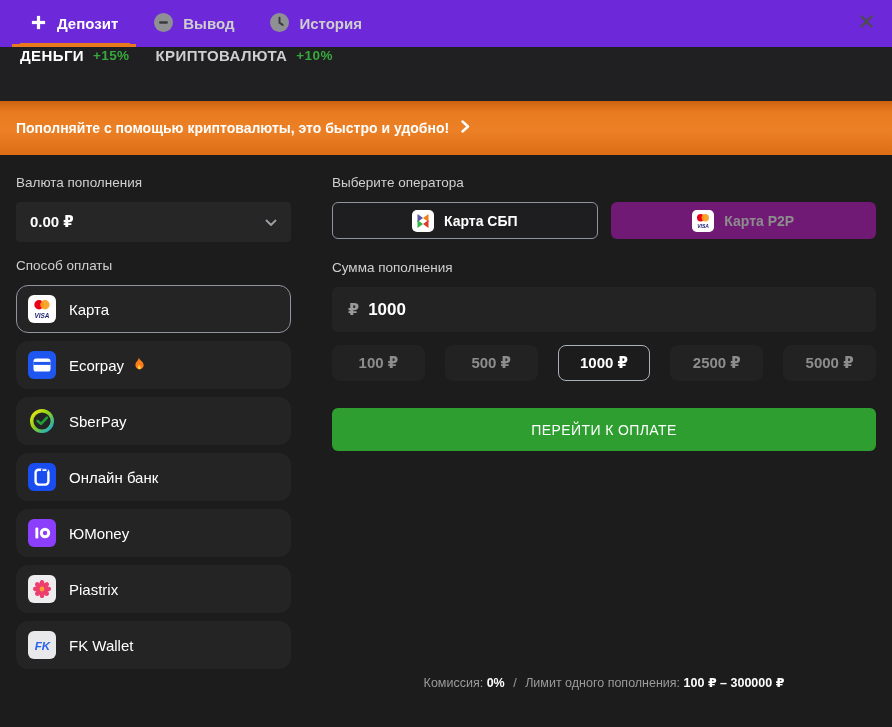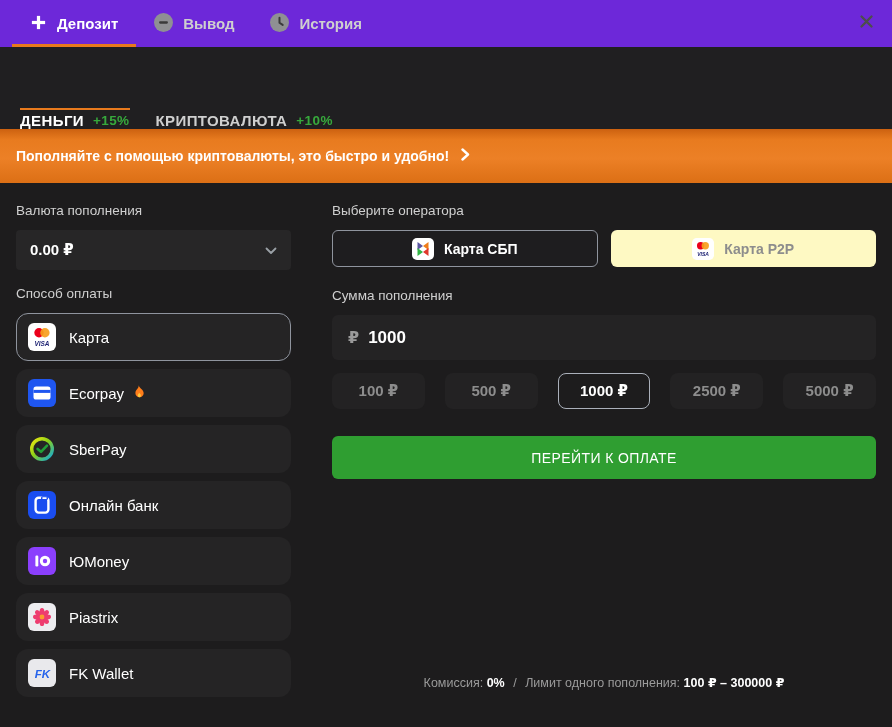--- a/index.html
+++ b/index.html
@@ -16,21 +16,21 @@
             padding-left:12px; position:relative; flex:none; }
   .topbar-item { display:flex; align-items:center; gap:10px; padding:0 18px;
                  color:#cfcfcf; font-size:15px; font-weight:600; position:relative; cursor:pointer; }
   .topbar-item.active { color:#fff; }
   .topbar-item.active::after { content:""; position:absolute; left:0; right:0; bottom:0;
                  height:3px; background:#e87a1d; }
   .close-btn { position:absolute; right:16px; top:13px; width:20px; height:20px;
                display:flex; align-items:center; justify-content:center; cursor:pointer; }
 
   
-  .subnav { height:82px; background:#201f21; display:flex; align-items:flex-end;
+  .subnav { height:54px; background:#201f21; display:flex; align-items:flex-start;
             padding-left:20px; gap:26px; flex:none; }
   .subtab { display:flex; align-items:center; gap:9px; font-size:15px; font-weight:700;
             letter-spacing:.4px; color:#cfcfcf; position:relative; cursor:pointer; }
   .subtab .bonus { color:#37a93c; font-size:13.5px; font-weight:700; }
   .subtab.active { color:#fff; }
   .subtab.active::after { content:""; position:absolute; left:0; right:0; bottom:19px;
             height:2px; background:#e87a1d; }
 
   
   .banner { height:54px; flex:none; display:flex; align-items:center; gap:12px;
@@ -50,21 +50,21 @@
   .method { height:48px; margin-bottom:8px; background:#252425; border-radius:12px;
             display:flex; align-items:center; padding:0 11px; cursor:pointer;
             border:1px solid transparent; }
   .method.selected { border-color:#8f949e; }
   .m-icon { width:28px; height:28px; flex:none; margin-right:13px; }
   .m-icon svg { display:block; }
   .m-label { color:#fff; font-size:15px; font-weight:500; display:flex; align-items:center; gap:7px; }
 
   .right-col { flex:1; display:flex; flex-direction:column; min-width:0; }
   .operators { display:flex; gap:13px; }
-  .operator { flex:1; height:37px; border-radius:6px; background:#fef9c3; cursor:pointer;
+  .operator { flex:1; height:37px; border-radius:6px; background:#701a75; cursor:pointer;
               display:flex; align-items:center; justify-content:center; gap:10px;
               color:#8d8d8d; font-size:14px; font-weight:600; border:1px solid transparent; }
   .operator.selected { background:#1e1d1f; border-color:#8f949e; color:#fff; }
   .o-icon { width:22px; height:22px; flex:none; }
   .o-icon svg { display:block; }
   .amount-label { margin-top:21px; }
   .amount-input { height:45px; background:#242324; border-radius:6px; display:flex;
                   align-items:center; padding:0 16px; gap:9px; cursor:text; }
   .currency-sign { color:#9a9a9a; font-size:16px; font-weight:600; }
   .amount-value { color:#fff; font-size:17px; font-weight:600; }

